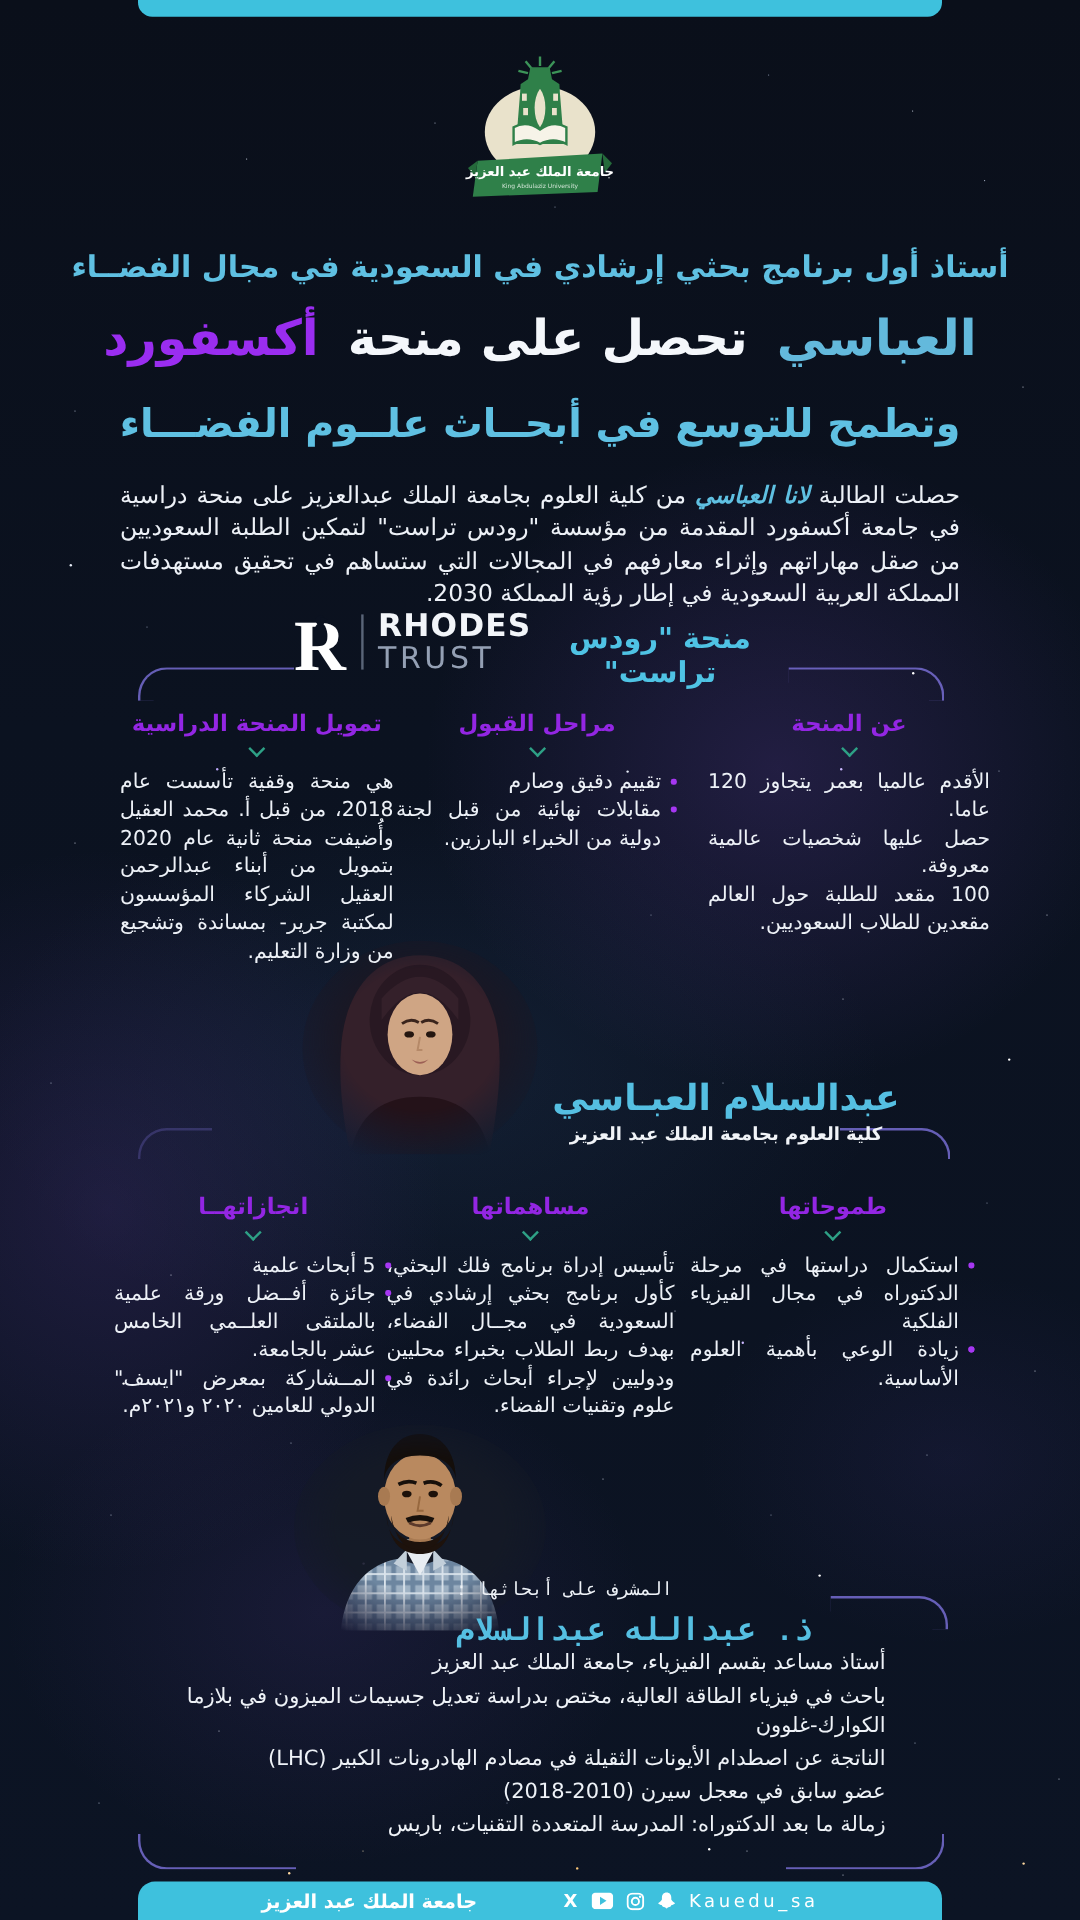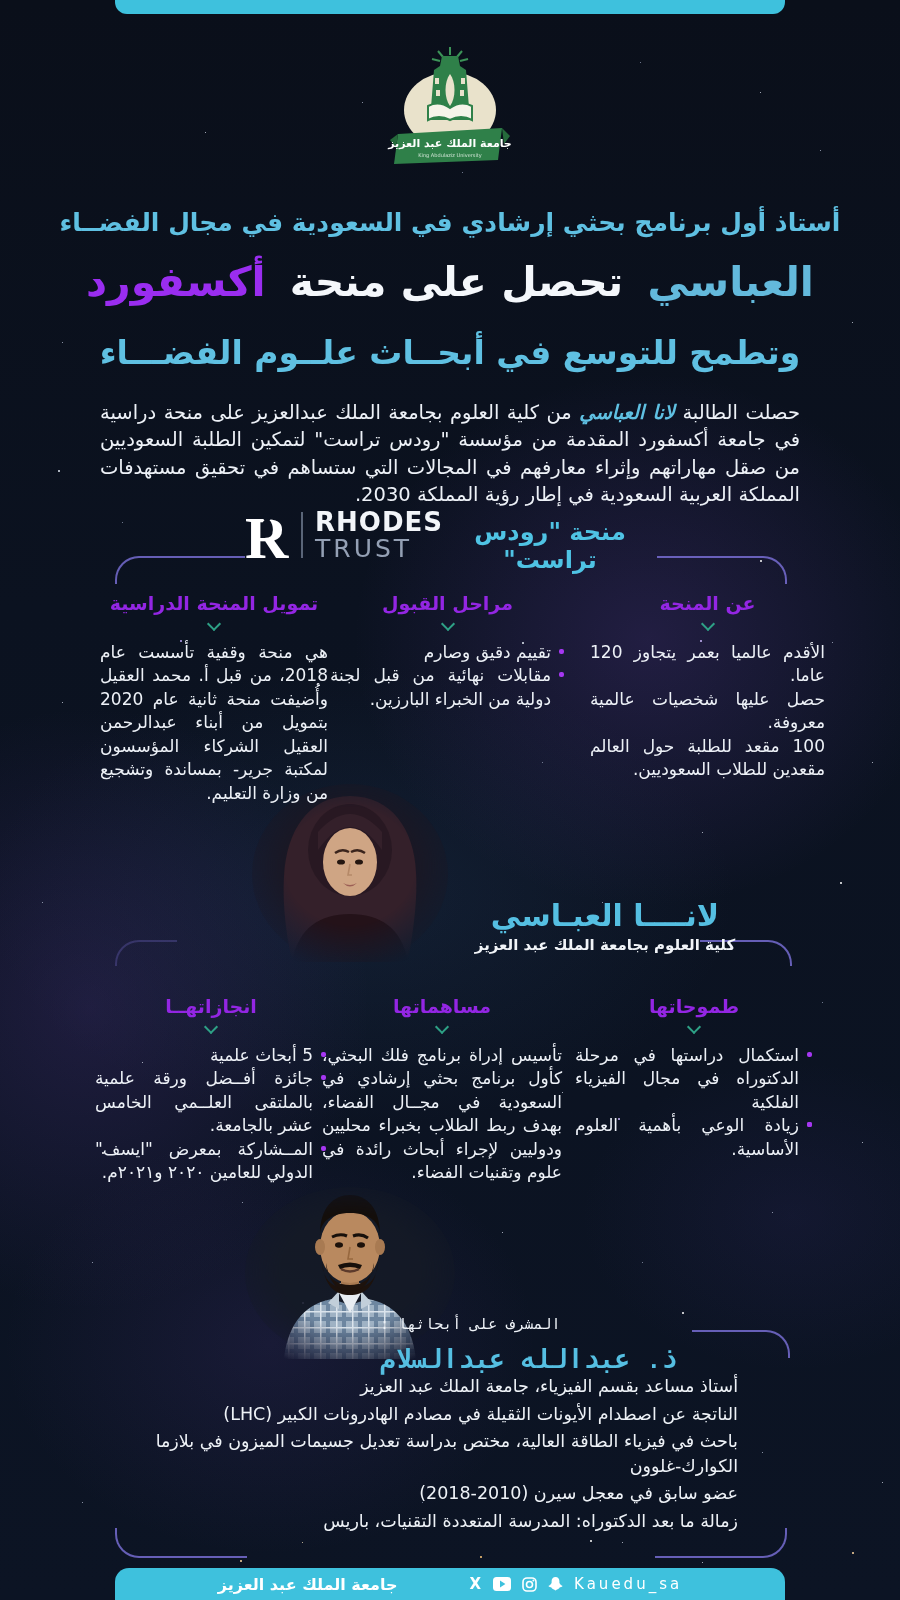--- a/index.html
+++ b/index.html
@@ -228,21 +228,21 @@
         <ellipse cx="93" cy="84" rx="4" ry="2.6" fill="#241610"></ellipse>
         <ellipse cx="111" cy="84" rx="4" ry="2.6" fill="#241610"></ellipse>
         <path d="M102,86 L100,97 L104,97" stroke="#b58968" stroke-width="1.6" fill="none"></path>
         <path d="M95,105 q7,4 14,0 q-7,7 -14,0 Z" fill="#9c5f55"></path>
         <path d="M44,184 C50,150 72,136 102,136 C132,136 154,150 160,184 Z" fill="#241219"></path>
       </g>
     </svg>
   </div>
 
   <div class="stu-head">
-    <div class="stu-name">لانــــا العبـاسي</div>
+    <div class="stu-name">عبدالسلام العبـاسي</div>
     <div class="stu-sub">كلية العلوم بجامعة الملك عبد العزيز</div>
   </div>
   <div class="bracket b-tr" style="left:700px;top:940px;width:90px;height:24px;"></div>
   <div class="bracket b-tl" style="left:115px;top:940px;width:60px;height:24px;opacity:.35;"></div>
 
   <div class="col sc-amb">
     <h3>طموحاتها</h3>
     <div class="chev"></div>
     <div class="cbody">
       <div class="bi"><span class="dot"></span><span>استكمال دراستها في مرحلة الدكتوراه في مجال الفيزياء الفلكية</span></div>
@@ -312,22 +312,22 @@
   </div>
 
   <div class="sup-head">
     <div class="sup-label">المشرف على أبحاثها :</div>
     <div class="sup-name">ذ. عبدالله عبدالسلام</div>
   </div>
   <div class="bracket b-tr" style="left:692px;top:1330px;width:96px;height:26px;"></div>
 
   <div class="bio">
     <div>أستاذ مساعد بقسم الفيزياء، جامعة الملك عبد العزيز</div>
+    <div>باحث في فيزياء الطاقة العالية، مختص بدراسة تعديل جسيمات الميزون في بلازما الكوارك-غلوون</div>
     <div>الناتجة عن اصطدام الأيونات الثقيلة في مصادم الهادرونات الكبير (LHC)</div>
-    <div>باحث في فيزياء الطاقة العالية، مختص بدراسة تعديل جسيمات الميزون في بلازما الكوارك-غلوون</div>
     <div>عضو سابق في معجل سيرن (2010-2018)</div>
     <div>زمالة ما بعد الدكتوراه: المدرسة المتعددة التقنيات، باريس</div>
   </div>
 
   <div class="bracket b-bl" style="left:115px;top:1528px;width:130px;height:28px;"></div>
   <div class="bracket b-br" style="left:655px;top:1528px;width:130px;height:28px;"></div>
 
   <div class="footer-bar">
     <div class="f-uni">جامعة الملك عبد العزيز</div>
     <div class="f-social">

